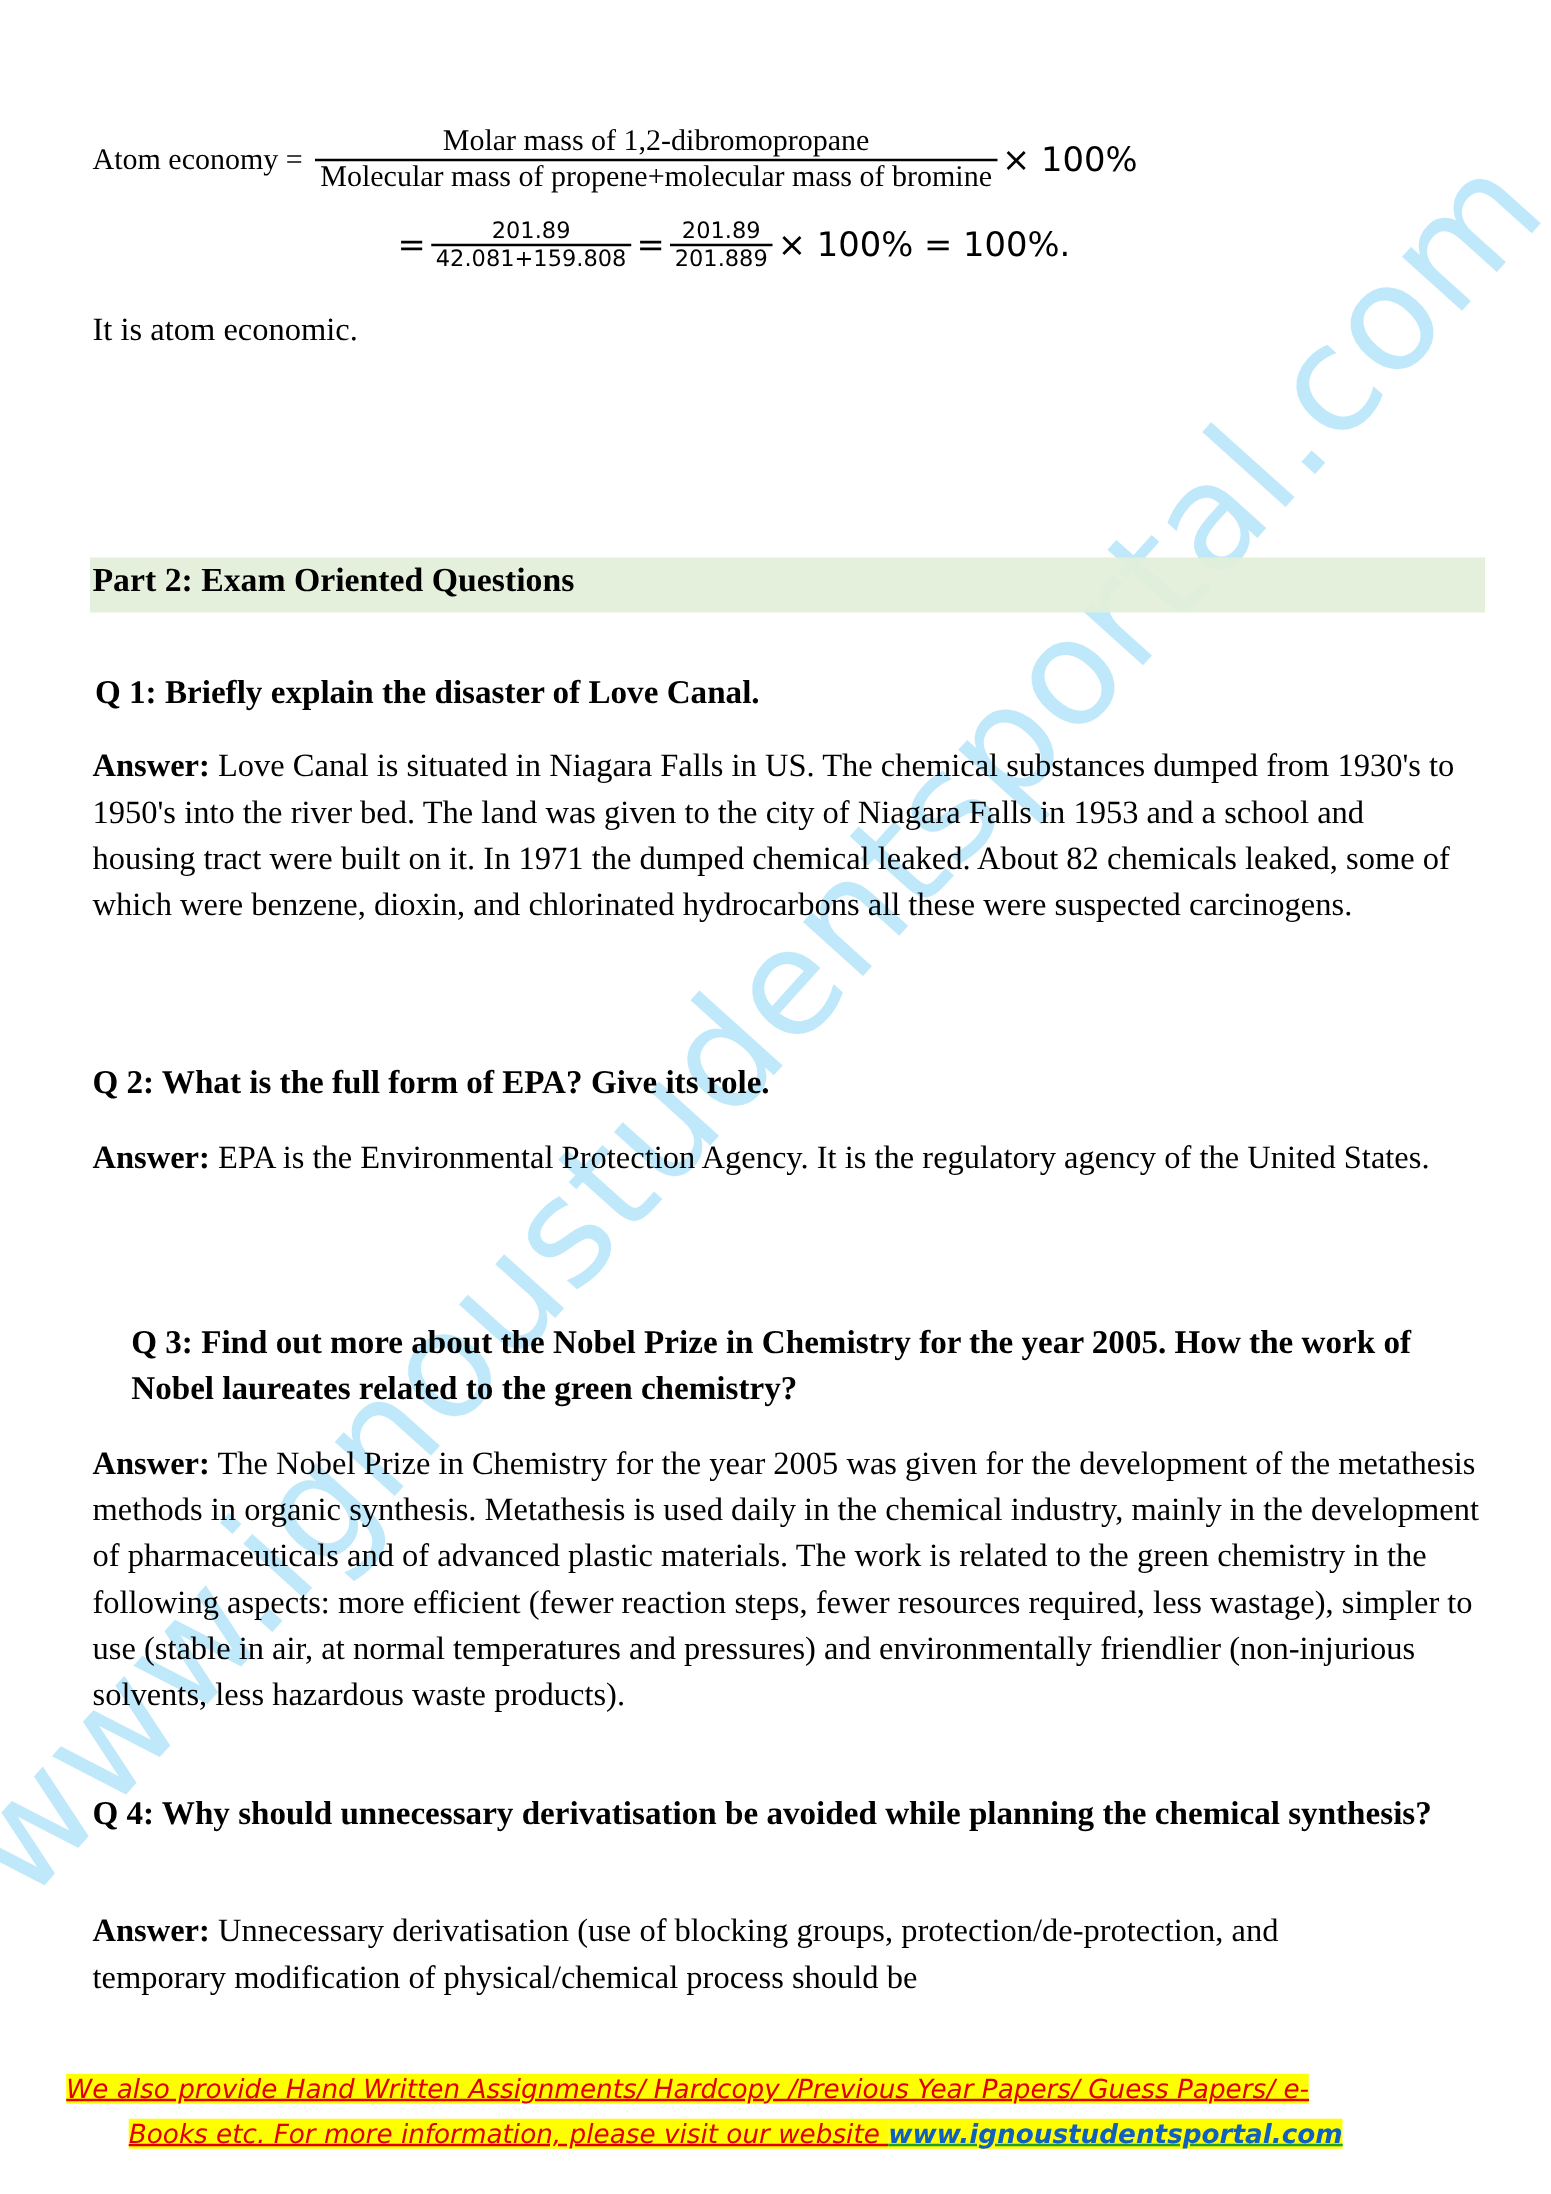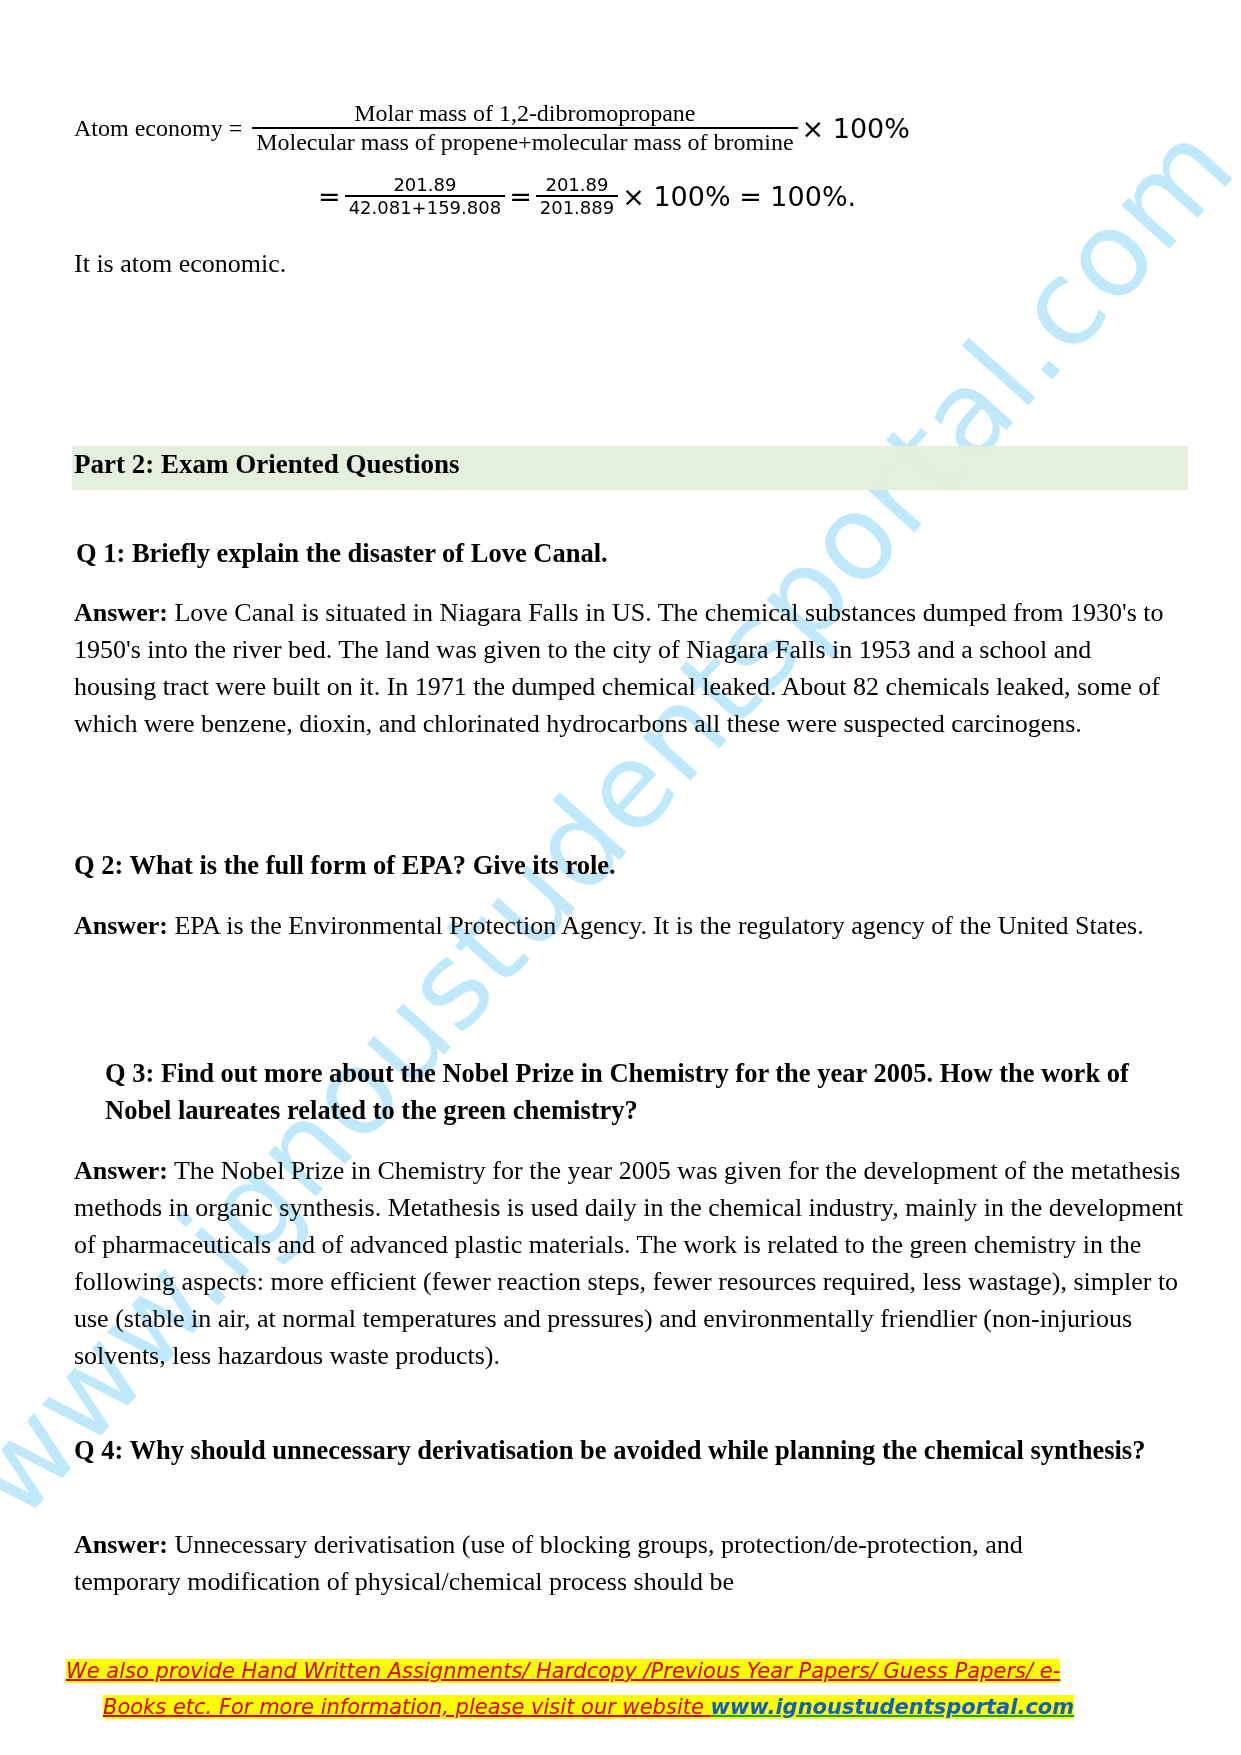--- a/index.html
+++ b/index.html
@@ -174,19 +174,19 @@
 <div class="para" style="left:74px; top:1152px; width:1112px;">
   <b class="ans">Answer:</b><span> The Nobel Prize in Chemistry for the year 2005 was given for the development of the metathesis methods in organic synthesis. Metathesis is used daily in the chemical industry, mainly in the development of pharmaceuticals and of advanced plastic materials. The work is related to the green chemistry in the following aspects: more efficient (fewer reaction steps, fewer resources required, less wastage), simpler to use (stable in air, at normal temperatures and pressures) and environmentally friendlier (non-injurious solvents, less hazardous waste products).</span>
 </div>
 
 <div class="question" style="left:74px; top:1432px; width:1080px;">Q 4: Why should unnecessary derivatisation be avoided while planning the chemical synthesis?</div>
 <div class="para" style="left:74px; top:1526px; width:1060px;">
   <b class="ans">Answer:</b><span> Unnecessary derivatisation (use of blocking groups, protection/de-protection, and temporary modification of physical/chemical process should be</span>
 </div>
 
 <div class="footer">
-  <div class="footer-line" style="left:66px; top:0;">
+  <div class="footer-line" style="left:53px; top:0;">
     <span class="hl">We also provide Hand Written Assignments/ Hardcopy /Previous Year Papers/ Guess Papers/ e-</span>
   </div>
   <div class="footer-line" style="left:103px; top:36px;">
     <span class="hl">Books etc. For more information, please visit our website </span><a class="site">www.ignoustudentsportal.com</a>
   </div>
 </div>
 
 </body></html>

